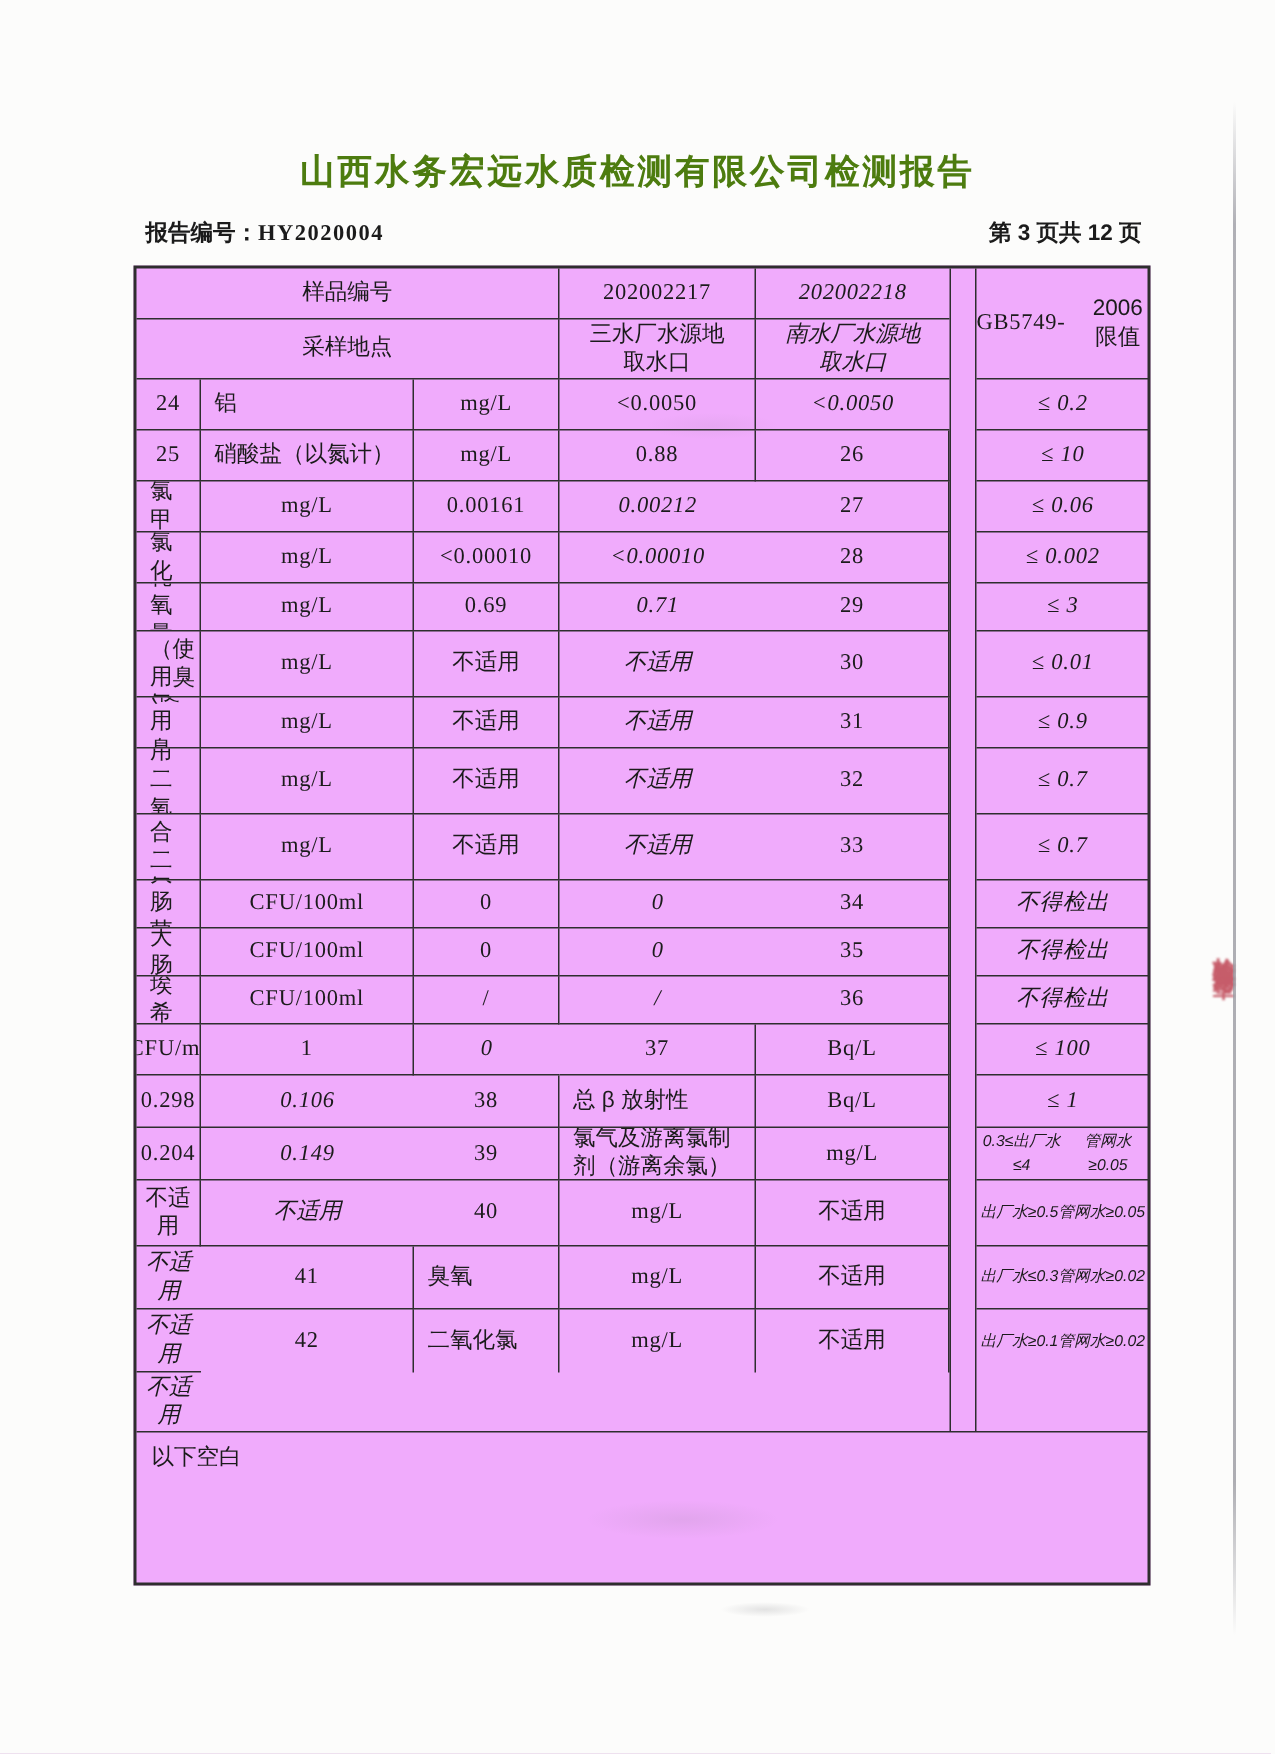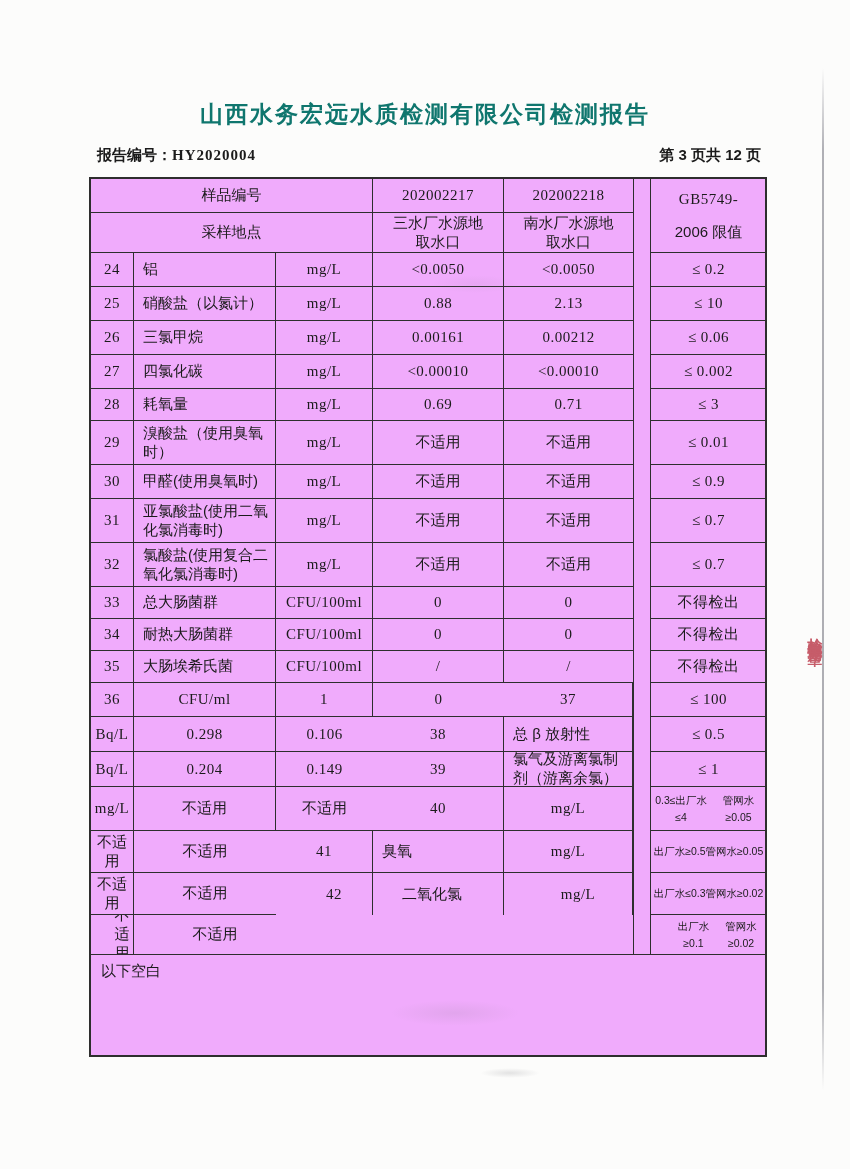--- a/index.html
+++ b/index.html
@@ -5,21 +5,21 @@
   html,body { margin:0; padding:0; background:#e8e8e6; }
   .page {
     position:relative; width:850px; height:1169px; margin:0 auto;
     background:#fcfcfb; overflow:hidden;
     font-family:"Liberation Sans","DejaVu Sans",sans-serif;
     color:#1b1b1b;
   }
   .title {
     position:absolute; top:99px; left:0; right:0;
     text-align:center; font-size:23px; font-weight:bold; letter-spacing:2px;
-    color:#0f766e;
+    color:#4d7c0f;
   }
   .meta-line {
     position:absolute; top:146px; left:97px; width:664px;
     display:flex; justify-content:space-between; align-items:flex-end;
     font-size:15px; font-weight:bold;
   }
   .report-no-value { font-family:"Liberation Serif","DejaVu Serif",serif; letter-spacing:1px; font-weight:bold; }
   .table-area {
     position:absolute; left:89px; top:177px; width:678px; height:880px;
     border:2px solid #2e2e2e; box-sizing:border-box; background:#f0abfc;
@@ -32,26 +32,26 @@
   .limit-grid {
     position:absolute; left:559px; top:0; width:115px;
     display:grid; grid-template-columns:115px;
     border-left:1px solid #2e2e2e;
   }
   .c {
     border-right:1px solid #2e2e2e; border-bottom:1px solid #2e2e2e;
     box-sizing:border-box; display:flex; align-items:center; justify-content:center;
     font-size:15px; text-align:center; line-height:1.25; overflow:hidden;
   }
-  .c.lastcol { border-right:none; }
-  .c.lastrow { border-bottom:none;margin-left:20px; }
+  .c.lastcol { border-right:none;font-style:italic; }
+  .c.lastrow { border-bottom:none; }
   .c.span3 { grid-column:1 / span 3; }
   .c.name { justify-content:flex-start; text-align:left; padding:2px 4px 2px 9px; }
   .num { font-family:"Liberation Serif","DejaVu Serif",serif; letter-spacing:0.5px; }
-  .limit-head { flex-direction:column; justify-content:center; gap:14px; border-right:none; }
+  .limit-head { flex-direction:row; justify-content:center; gap:14px; border-right:none; }
   .limit-small { font-size:10.5px; line-height:1.55; flex-direction:row; gap:0; }
   .wrap-narrow { display:inline-block; width:94px; }
   .bottom-cell {
     position:absolute; left:0; top:775px; width:674px; height:99px;
     border-top:1px solid #2e2e2e; box-sizing:border-box;
     padding:7px 12px 0 10px; font-size:15px; text-align:left;
   }
   .stamp {
     position:absolute; left:796px; top:626px; width:28px; height:140px;
     writing-mode:vertical-rl; text-orientation:upright;
@@ -101,21 +101,20 @@
 
     <div class="c num">24</div>
         <div class="c name">铝</div>
         <div class="c num">mg/L</div>
         <div class="c num">&lt;0.0050</div>
         <div class="c num lastcol">&lt;0.0050</div>
         <div class="c num">25</div>
         <div class="c name">硝酸盐（以氮计）</div>
         <div class="c num">mg/L</div>
         <div class="c num">0.88</div>
-        <div class="c num lastcol">2.13</div>
         <div class="c num">26</div>
         <div class="c name">三氯甲烷</div>
         <div class="c num">mg/L</div>
         <div class="c num">0.00161</div>
         <div class="c num lastcol">0.00212</div>
         <div class="c num">27</div>
         <div class="c name">四氯化碳</div>
         <div class="c num">mg/L</div>
         <div class="c num">&lt;0.00010</div>
         <div class="c num lastcol">&lt;0.00010</div>
@@ -232,23 +231,20 @@
         <div class="c num lastcol">
           <span>不得检出</span>
         </div>
         <div class="c num lastcol">
           <span>不得检出</span>
         </div>
         <div class="c num lastcol">
           <span>≤ 100</span>
         </div>
         <div class="c num lastcol">
-          <span>≤ 0.5</span>
-        </div>
-        <div class="c num lastcol">
           <span>≤ 1</span>
         </div>
         <div class="c limit-small lastcol">
           <span>0.3≤出厂水≤4</span>
           <span>管网水≥0.05</span>
         </div>
         <div class="c limit-small lastcol">
           <span>出厂水≥0.5</span>
           <span>管网水≥0.05</span>
         </div>

